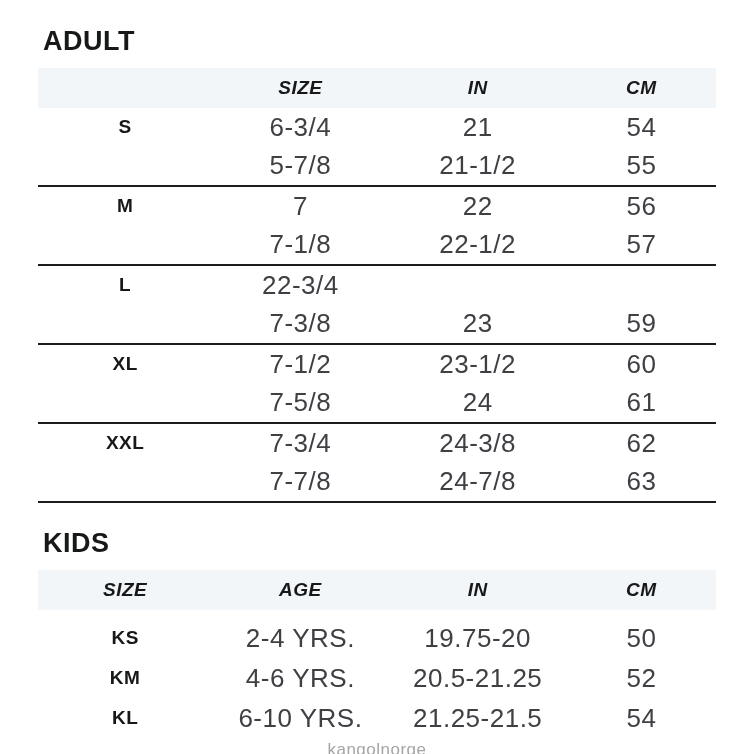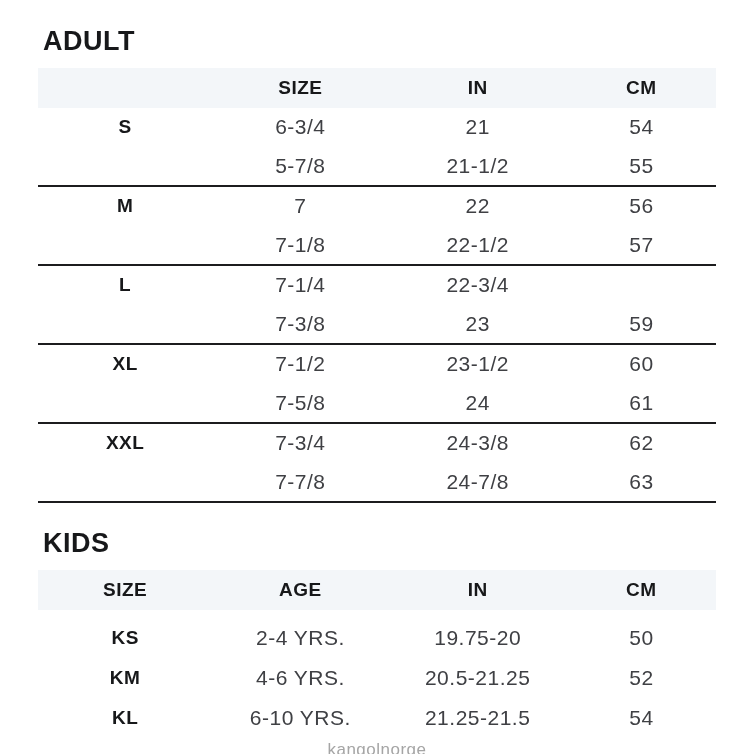--- a/index.html
+++ b/index.html
@@ -25,33 +25,34 @@
   .row {
     display: grid;
     grid-template-columns: 25.7% 26% 26.3% 22%;
     align-items: center;
     text-align: center;
   }
 
   .thead {
     height: 40px;
     background: var(--header-row-bg, #f3f6f9);
+    font-style: italic;
   }
   .th {
     font-size: 19px;
     font-weight: 700;
     letter-spacing: 0.5px;
     color: var(--heading-text, #17181a);
   }
 
   .adult .tr { height: 38.5px; }
   .group { border-bottom: 2px solid var(--divider, #1c1c1e); }
 
   .td.value {
-    font-size: 21px;
+    font-size: 26px;
     font-weight: 300;
     letter-spacing: 0.5px;
     color: var(--value-text, #3f4044);
   }
   .td.label {
     font-size: 19px;
     font-weight: 700;
     letter-spacing: 0.5px;
     color: var(--heading-text, #17181a);
   }
@@ -111,21 +112,20 @@
           <div class="td label"></div>
           <div class="td value">7-1/8</div>
           <div class="td value">22-1/2</div>
           <div class="td value">57</div>
         </div>
       </div>
 
       <div class="group">
         <div class="row tr">
           <div class="td label">L</div>
-          <div class="td value">7-1/4</div>
           <div class="td value">22-3/4</div>
         </div>
         <div class="row tr">
           <div class="td label"></div>
           <div class="td value">7-3/8</div>
           <div class="td value">23</div>
           <div class="td value">59</div>
         </div>
       </div>
 

